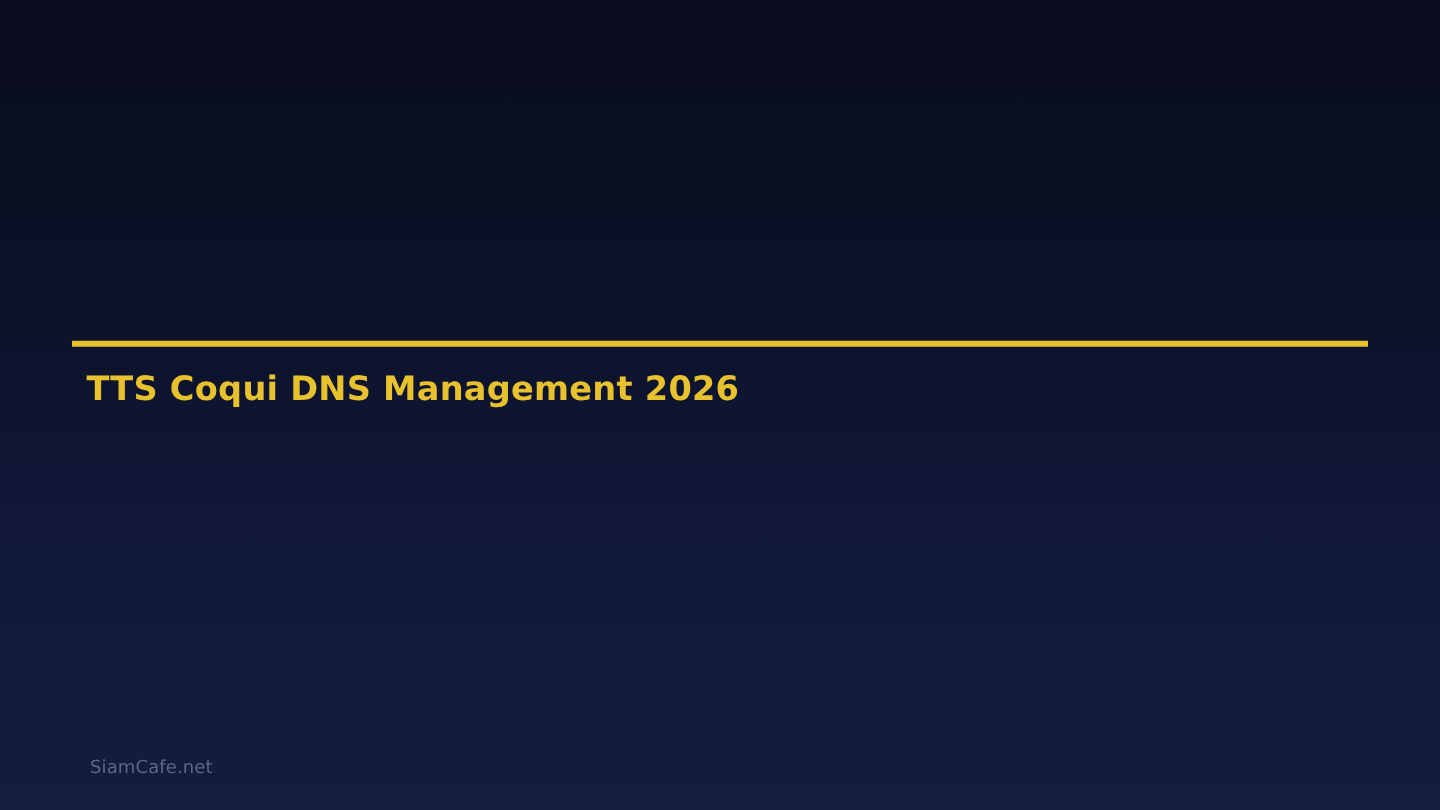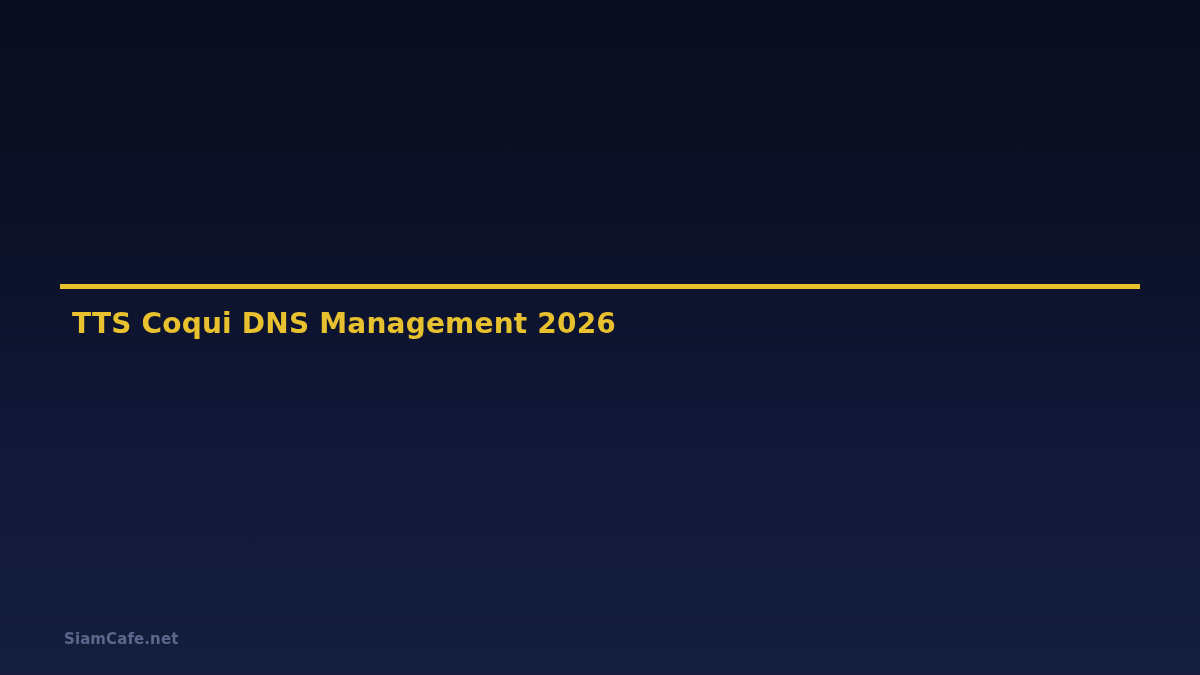--- a/index.html
+++ b/index.html
@@ -76,26 +76,26 @@
     line-height: 34px;
     font-weight: bold;
     letter-spacing: 0.2px;
     color: #e8c12e;
     white-space: nowrap;
   }
 
   
   .slide-footer {
     position: absolute;
-    left: 64px;
+    left: 75px;
     top: 629px;
     z-index: 2;
     font-size: 15px;
     line-height: 20px;
-    font-weight: bold;
+    font-weight: normal;
     color: #59688c;
     letter-spacing: 0.1px;
     white-space: nowrap;
   }
 
   
   .slide-body {
     position: absolute;
     left: 60px;
     top: 360px;

